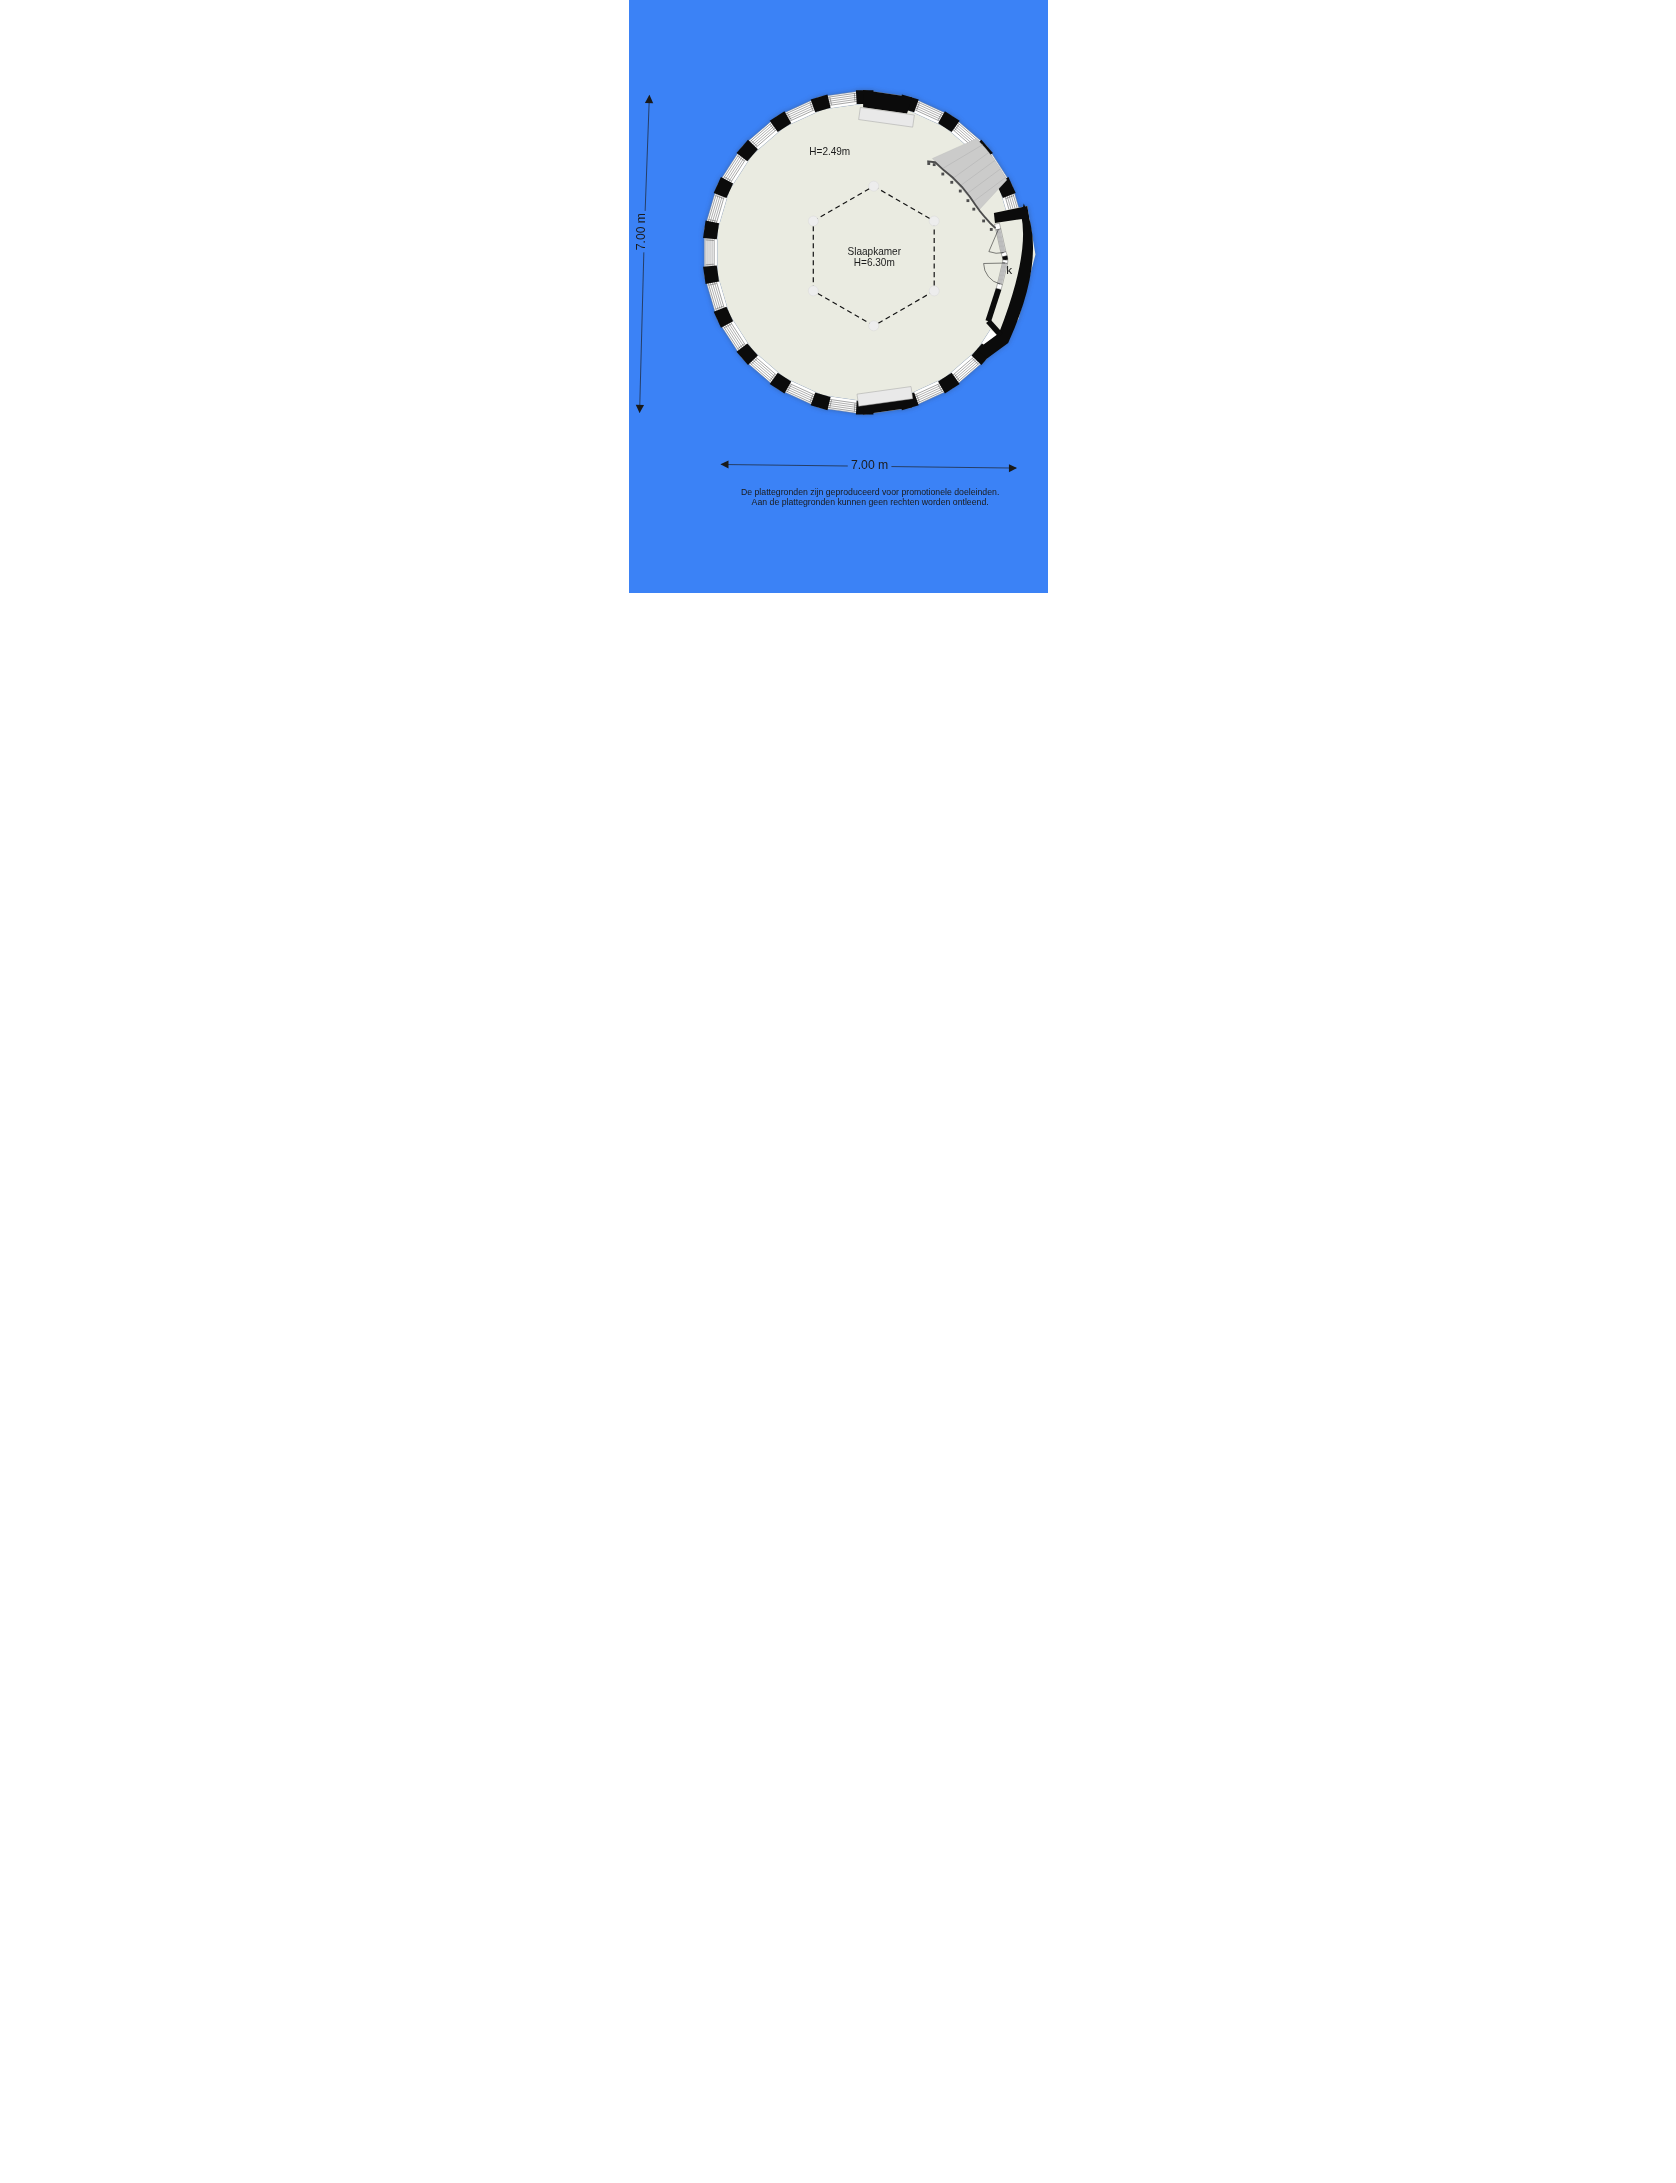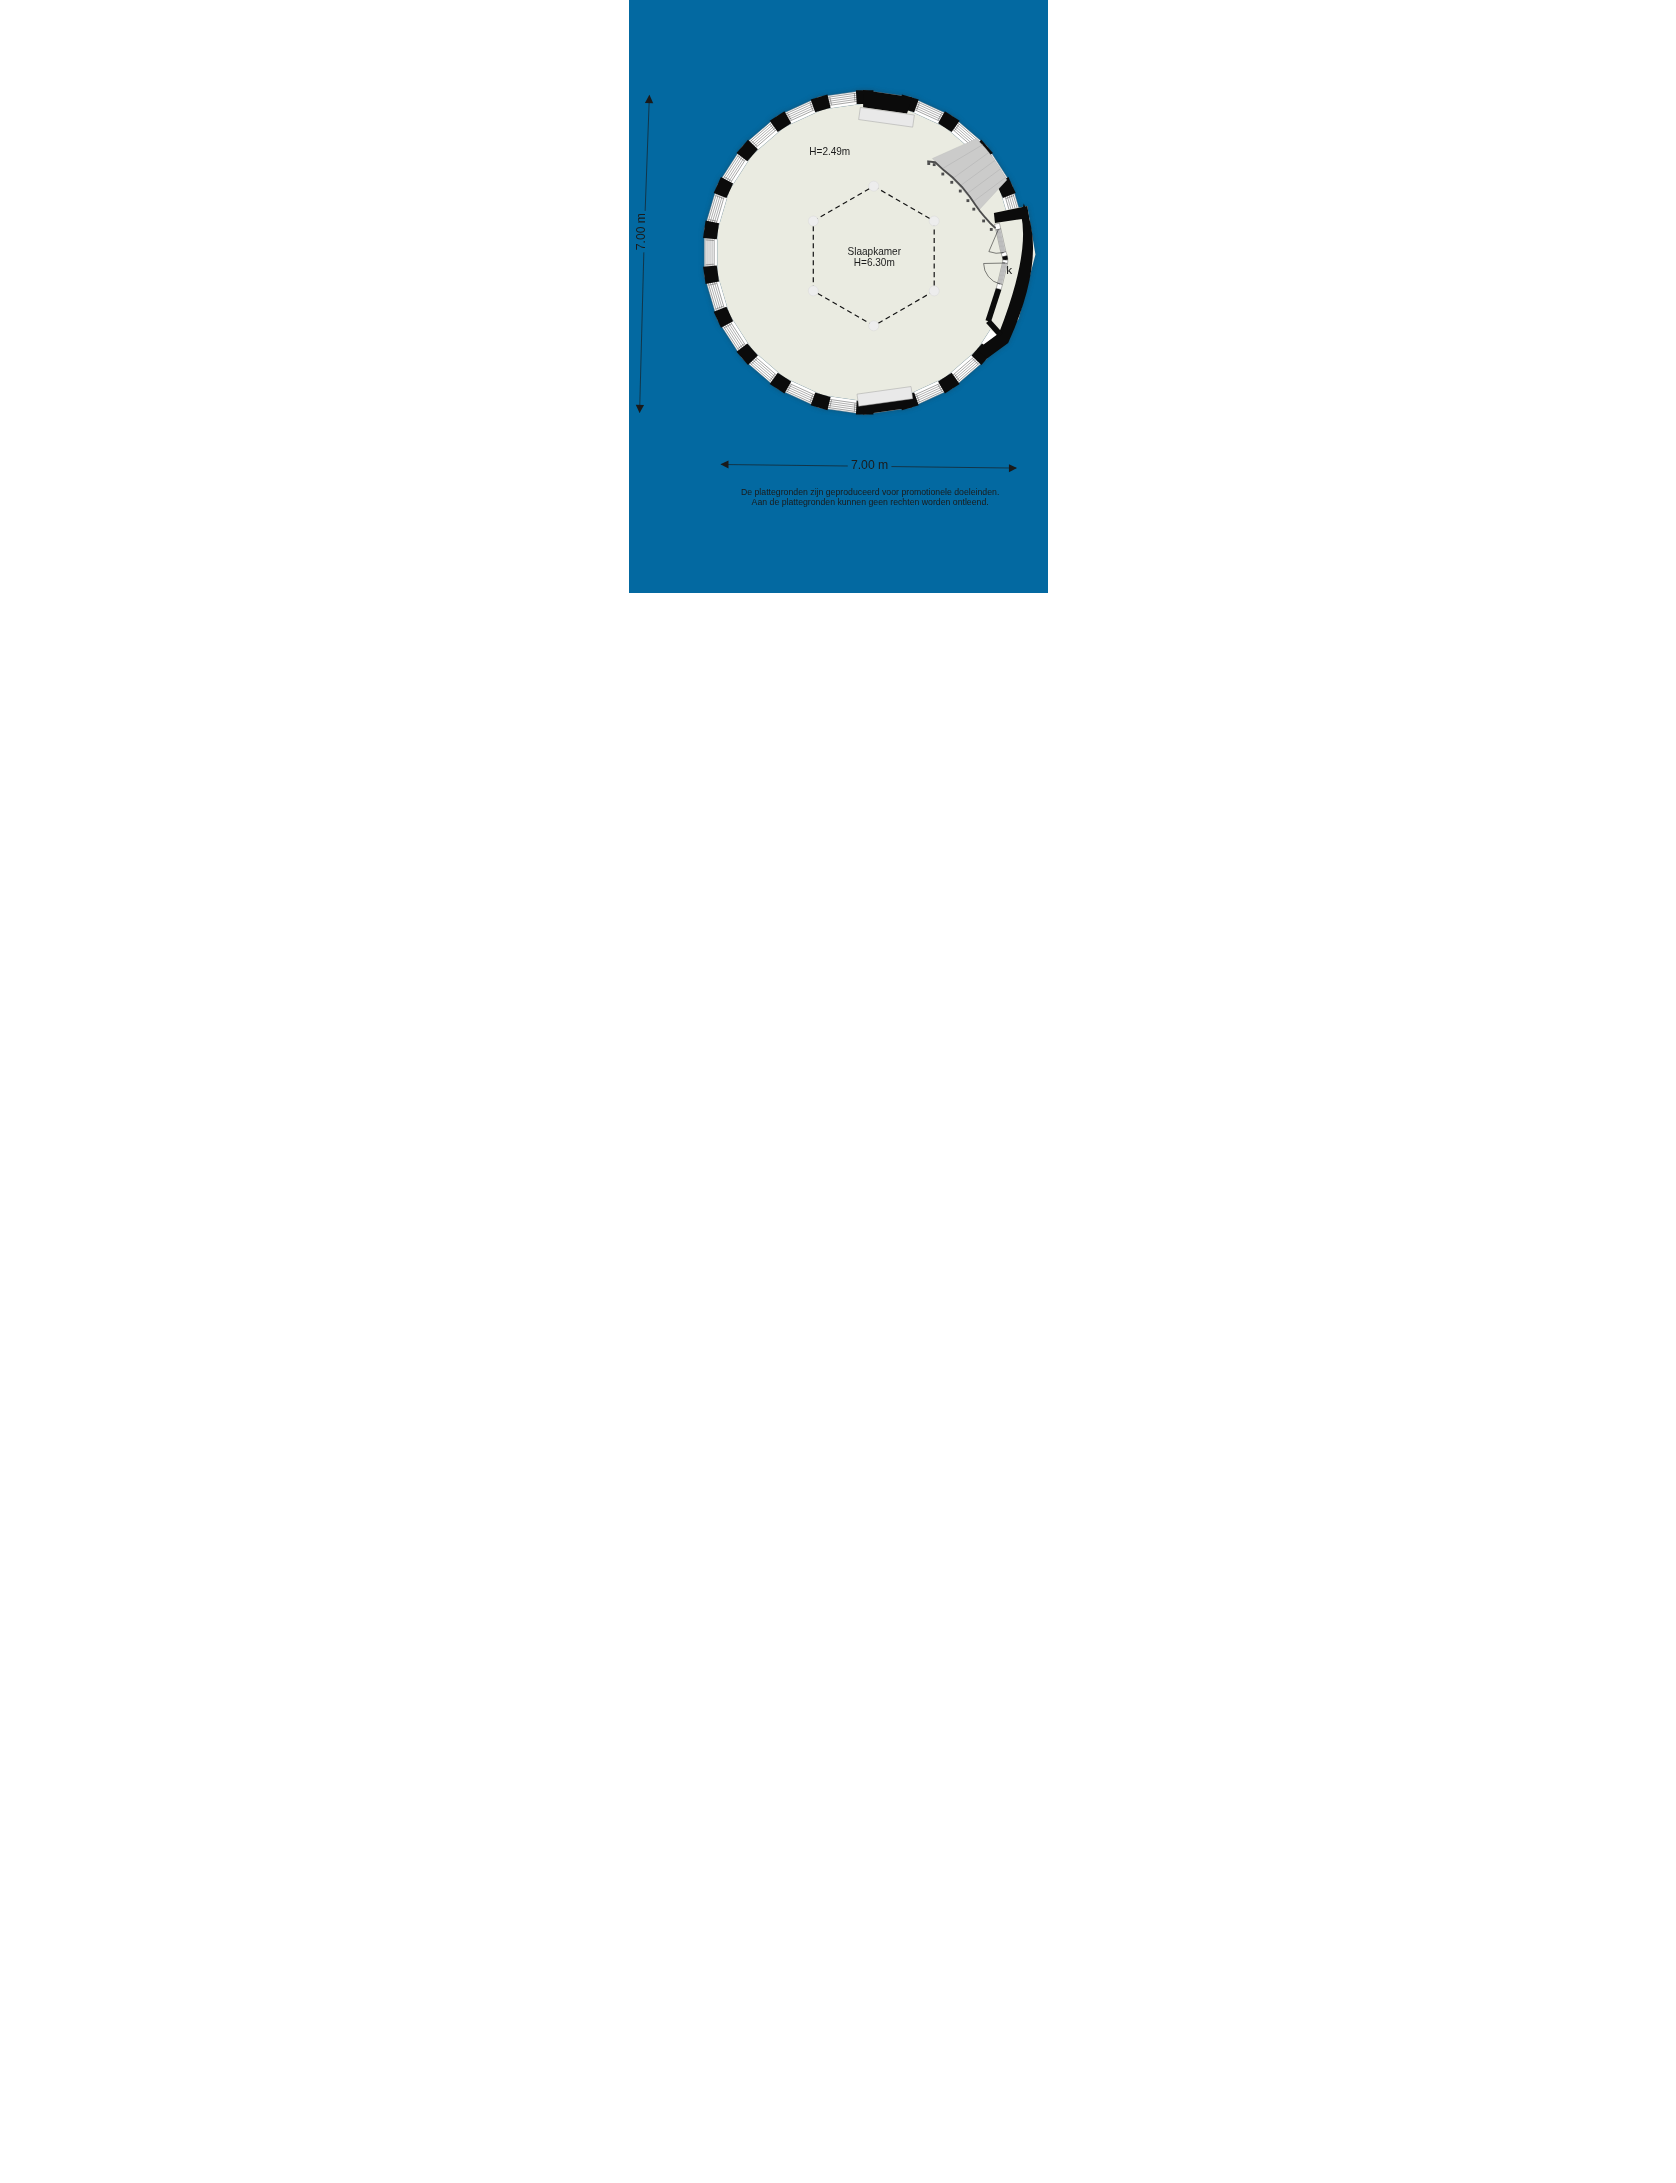--- a/index.html
+++ b/index.html
@@ -1,16 +1,16 @@
 <!DOCTYPE html>
 <html style="font-size:7px"><head>
 <meta charset="utf-8">
 <style>
   html,body{margin:0;padding:0;background:#fff;}
-  .page{position:relative;width:419px;height:593px;background:#0369a1;margin:0 auto;
+  .page{position:relative;width:419px;height:593px;background:#3b82f6;margin:0 auto;
         font-family:"Liberation Sans", sans-serif;}
   svg{display:block;width:100%;height:100%;}
   #gPlan{filter:drop-shadow(0 0 26px rgba(40,40,40,.33));}
   text{fill:#1b1b1b;}
   .lbl{font-size:92px;}
   .lblK{font-size:108px;}
   .dim{font-size:112px;}
   .disc{font-size:80px;}
 </style>
 </head>

